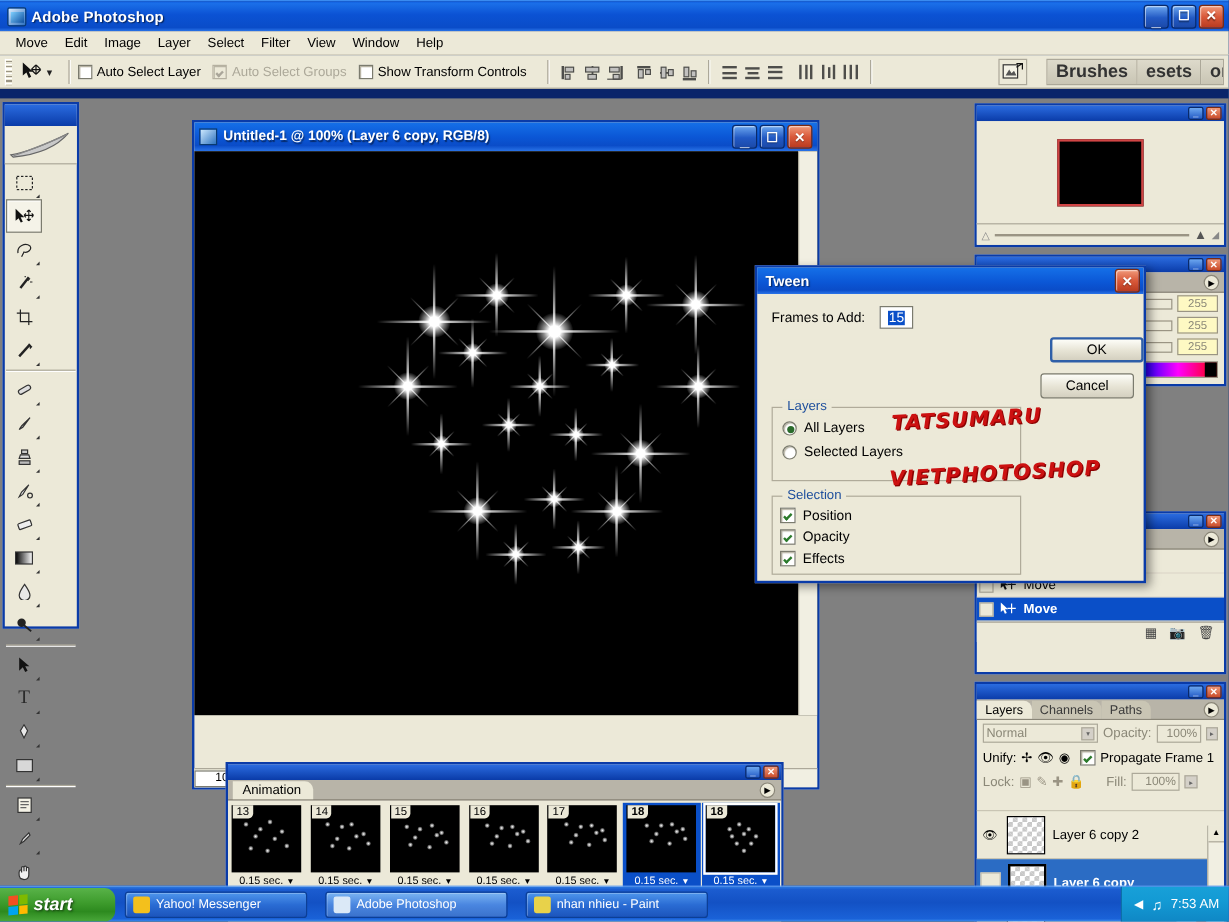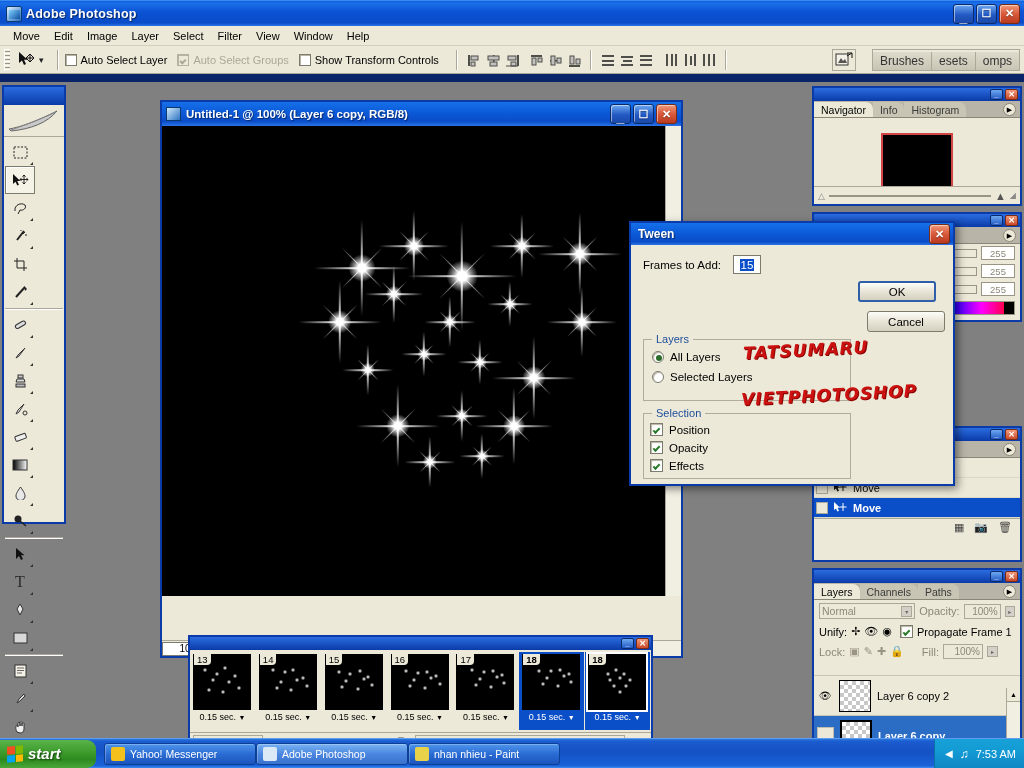--- a/index.html
+++ b/index.html
@@ -79,23 +79,23 @@
   .box.dis.ck:after{border-color:#aaa69a;}
   .lbl-dis{color:#aca899;}
   .align-ico{width:17px;height:17px;border:1px solid transparent;margin:0 1px;
     display:inline-block;position:relative;opacity:.85;}
   .palbtn{width:24px;height:22px;border:1px solid #aca899;background:#ece9d8;
      display:flex;align-items:center;justify-content:center;margin-left:6px;}
   .pal-tabs{
     position:absolute;right:4px;top:3px;width:148px;height:22px;background:#ece9d8;
     border:1px solid #aca899;display:flex;align-items:flex-end;overflow:hidden;
   }
-  .pal-tabs .t{font-size:12px;padding:2px 7px;color:#333;
+  .pal-tabs .t{font-size:15px;padding:2px 7px;color:#333;
      background:linear-gradient(to bottom,#dedbcc,#c9c5b4);
-     border-right:1px solid #aca899;}
+     border-right:1px solid #aca899;font-weight:bold;}
 
   
   .workarea{
     position:absolute;left:0;top:82px;width:1024px;height:656px;
     background:#808080;
   }
 
   
   .toolbox{
     position:absolute;left:2px;top:3px;width:64px;height:439px;
@@ -195,21 +195,21 @@
      align-items:center;justify-content:center;}
   .nav-thumb{width:72px;height:56px;background:#000;border:2px solid #d04545;}
   .nav-foot{position:absolute;left:0;bottom:0;width:100%;height:18px;background:#ece9d8;
      border-top:1px solid #aca899;display:flex;align-items:center;padding:0 4px;gap:4px;}
   .nav-slider{flex:1;height:2px;background:#9a9484;}
 
   
   #pal-color{left:812px;top:130px;width:210px;height:110px;}
   .clr-row{display:flex;align-items:center;gap:4px;padding:2px 5px;}
   .clr-bar{flex:1;height:9px;border:1px solid #9a9484;position:relative;}
-  .clr-val{width:34px;height:14px;border:1px solid #9a9484;background:#ffffff;color:#8b8878;
+  .clr-val{width:34px;height:14px;border:1px solid #9a9484;background:#fef9c3;color:#8b8878;
      font-size:9.5px;text-align:center;line-height:13px;}
   .clr-tri{position:absolute;left:35%;top:7px;width:0;height:0;
      border-left:5px solid transparent;border-right:5px solid transparent;border-bottom:6px solid #7fa87f;}
   .ramp{height:14px;margin:3px 5px 0;background:linear-gradient(to right,#f00,#ff0,#0f0,#0ff,#00f,#f0f,#f00);
      border:1px solid #9a9484;position:relative;}
 
   
   #pal-hist{left:812px;top:344px;width:210px;height:136px;}
   .hist-row{height:20px;display:flex;align-items:center;gap:5px;padding-left:2px;
      border-bottom:1px solid #dcd8c8;font-size:11px;}
@@ -295,21 +295,21 @@
     width:96px;height:28px;margin-right:8px;
     background:linear-gradient(to bottom,#59b349 0%,#3d9b2c 45%,#2d8a1f 70%,#4aa83a 100%);
     border-top-right-radius:9px;border-bottom-right-radius:9px;
     display:flex;align-items:center;gap:5px;padding-left:7px;
     color:#fff;font-weight:bold;font-style:italic;font-size:15px;
     text-shadow:1px 1px 2px rgba(0,0,0,.6);
   }
   .flag{width:16px;height:16px;display:grid;grid-template:1fr 1fr/1fr 1fr;gap:1px;transform:skewY(-6deg);}
   .flag i{display:block;}
   .tbtn{
-    height:22px;min-width:152px;max-width:170px;margin-right:0;
+    height:22px;min-width:152px;max-width:170px;margin-right:15px;
     background:linear-gradient(to bottom,#4f96ec,#2a6cd4 50%,#1c55bc);
     border:1px solid #0c3f96;border-radius:3px;
     display:flex;align-items:center;gap:5px;padding:0 6px;
     color:#fff;font-size:10.5px;overflow:hidden;white-space:nowrap;
     box-shadow:inset 1px 1px 0 rgba(255,255,255,.25);
   }
   .tbtn.active{background:linear-gradient(to bottom,#7ab4f2,#4a86e0 50%,#3a72cc);}
   .tbtn .ti{width:14px;height:14px;flex:none;border-radius:2px;}
   .tray{
     margin-left:auto;height:30px;display:flex;align-items:center;gap:7px;padding:0 8px 0 10px;
@@ -783,20 +783,24 @@
       <div class="doc-status">
         <div class="zoombox">100%</div>
       </div>
     </div>
 
     <div class="animwin">
       <div class="anim-title">
         <div class="mini-btn">_</div>
         <div class="mini-btn x">✕</div>
       </div>
+      <div class="anim-tabrow">
+        <div class="anim-tab">Animation</div>
+        <div class="anim-rtri">▶</div>
+      </div>
       <div class="frames" id="frames">
           <div class="frame">
             <div class="num">13</div>
             <div class="thumb">
               <i style="position: absolute; left: 10px; top: 14px; width: 4px; height: 4px; border-radius: 50%; background: radial-gradient(circle, rgb(255, 255, 255) 0%, rgba(255, 255, 255, 0.4) 55%, rgba(255, 255, 255, 0) 100%);"></i>
               <i style="position: absolute; left: 22px; top: 18px; width: 4px; height: 4px; border-radius: 50%; background: radial-gradient(circle, rgb(255, 255, 255) 0%, rgba(255, 255, 255, 0.4) 55%, rgba(255, 255, 255, 0) 100%);"></i>
               <i style="position: absolute; left: 30px; top: 12px; width: 4px; height: 4px; border-radius: 50%; background: radial-gradient(circle, rgb(255, 255, 255) 0%, rgba(255, 255, 255, 0.4) 55%, rgba(255, 255, 255, 0) 100%);"></i>
               <i style="position: absolute; left: 18px; top: 24px; width: 4px; height: 4px; border-radius: 50%; background: radial-gradient(circle, rgb(255, 255, 255) 0%, rgba(255, 255, 255, 0.4) 55%, rgba(255, 255, 255, 0) 100%);"></i>
               <i style="position: absolute; left: 34px; top: 26px; width: 4px; height: 4px; border-radius: 50%; background: radial-gradient(circle, rgb(255, 255, 255) 0%, rgba(255, 255, 255, 0.4) 55%, rgba(255, 255, 255, 0) 100%);"></i>
               <i style="position: absolute; left: 14px; top: 34px; width: 4px; height: 4px; border-radius: 50%; background: radial-gradient(circle, rgb(255, 255, 255) 0%, rgba(255, 255, 255, 0.4) 55%, rgba(255, 255, 255, 0) 100%);"></i>
@@ -912,26 +916,20 @@
         <div class="anim-track"></div>
         <span class="anim-ico">◢</span>
       </div>
     </div>
 
     <div class="pal" id="pal-nav">
       <div class="pal-title">
         <div class="mini-btn">_</div>
         <div class="mini-btn x">✕</div>
       </div>
-      <div class="pal-tabrow">
-        <div class="ptab on">Navigator</div>
-        <div class="ptab">Info</div>
-        <div class="ptab">Histogram</div>
-        <div class="ptri">▶</div>
-      </div>
       <div class="nav-body">
         <div class="nav-thumb"></div>
       </div>
       <div class="nav-foot">
         <span style="font-size:9px;color:#888;">△</span>
         <div class="nav-slider"></div>
         <span style="font-size:11px;color:#555;">▲</span>
         <span style="font-size:8px;color:#888;">◢</span>
       </div>
     </div>
@@ -1091,21 +1089,21 @@
       <div class="tw-body">
 
 
         <div class="tw-row">
           <span class="tw-lab">Frames to Add:</span>
           <div class="numin">
             <span>15</span>
           </div>
         </div>
 
-        <div class="btn def" style="left:227px;top:36px;">
+        <div class="btn def" style="left:244px;top:36px;">
           <span>OK</span>
         </div>
         <div class="btn" style="left:236px;top:66px;">
           <span>Cancel</span>
         </div>
 
         <div class="group" style="left:12px;top:94px;width:208px;height:62px;">
           <span class="cap">Layers</span>
           <div style="padding:11px 0 0 8px;">
             <label class="opt">

